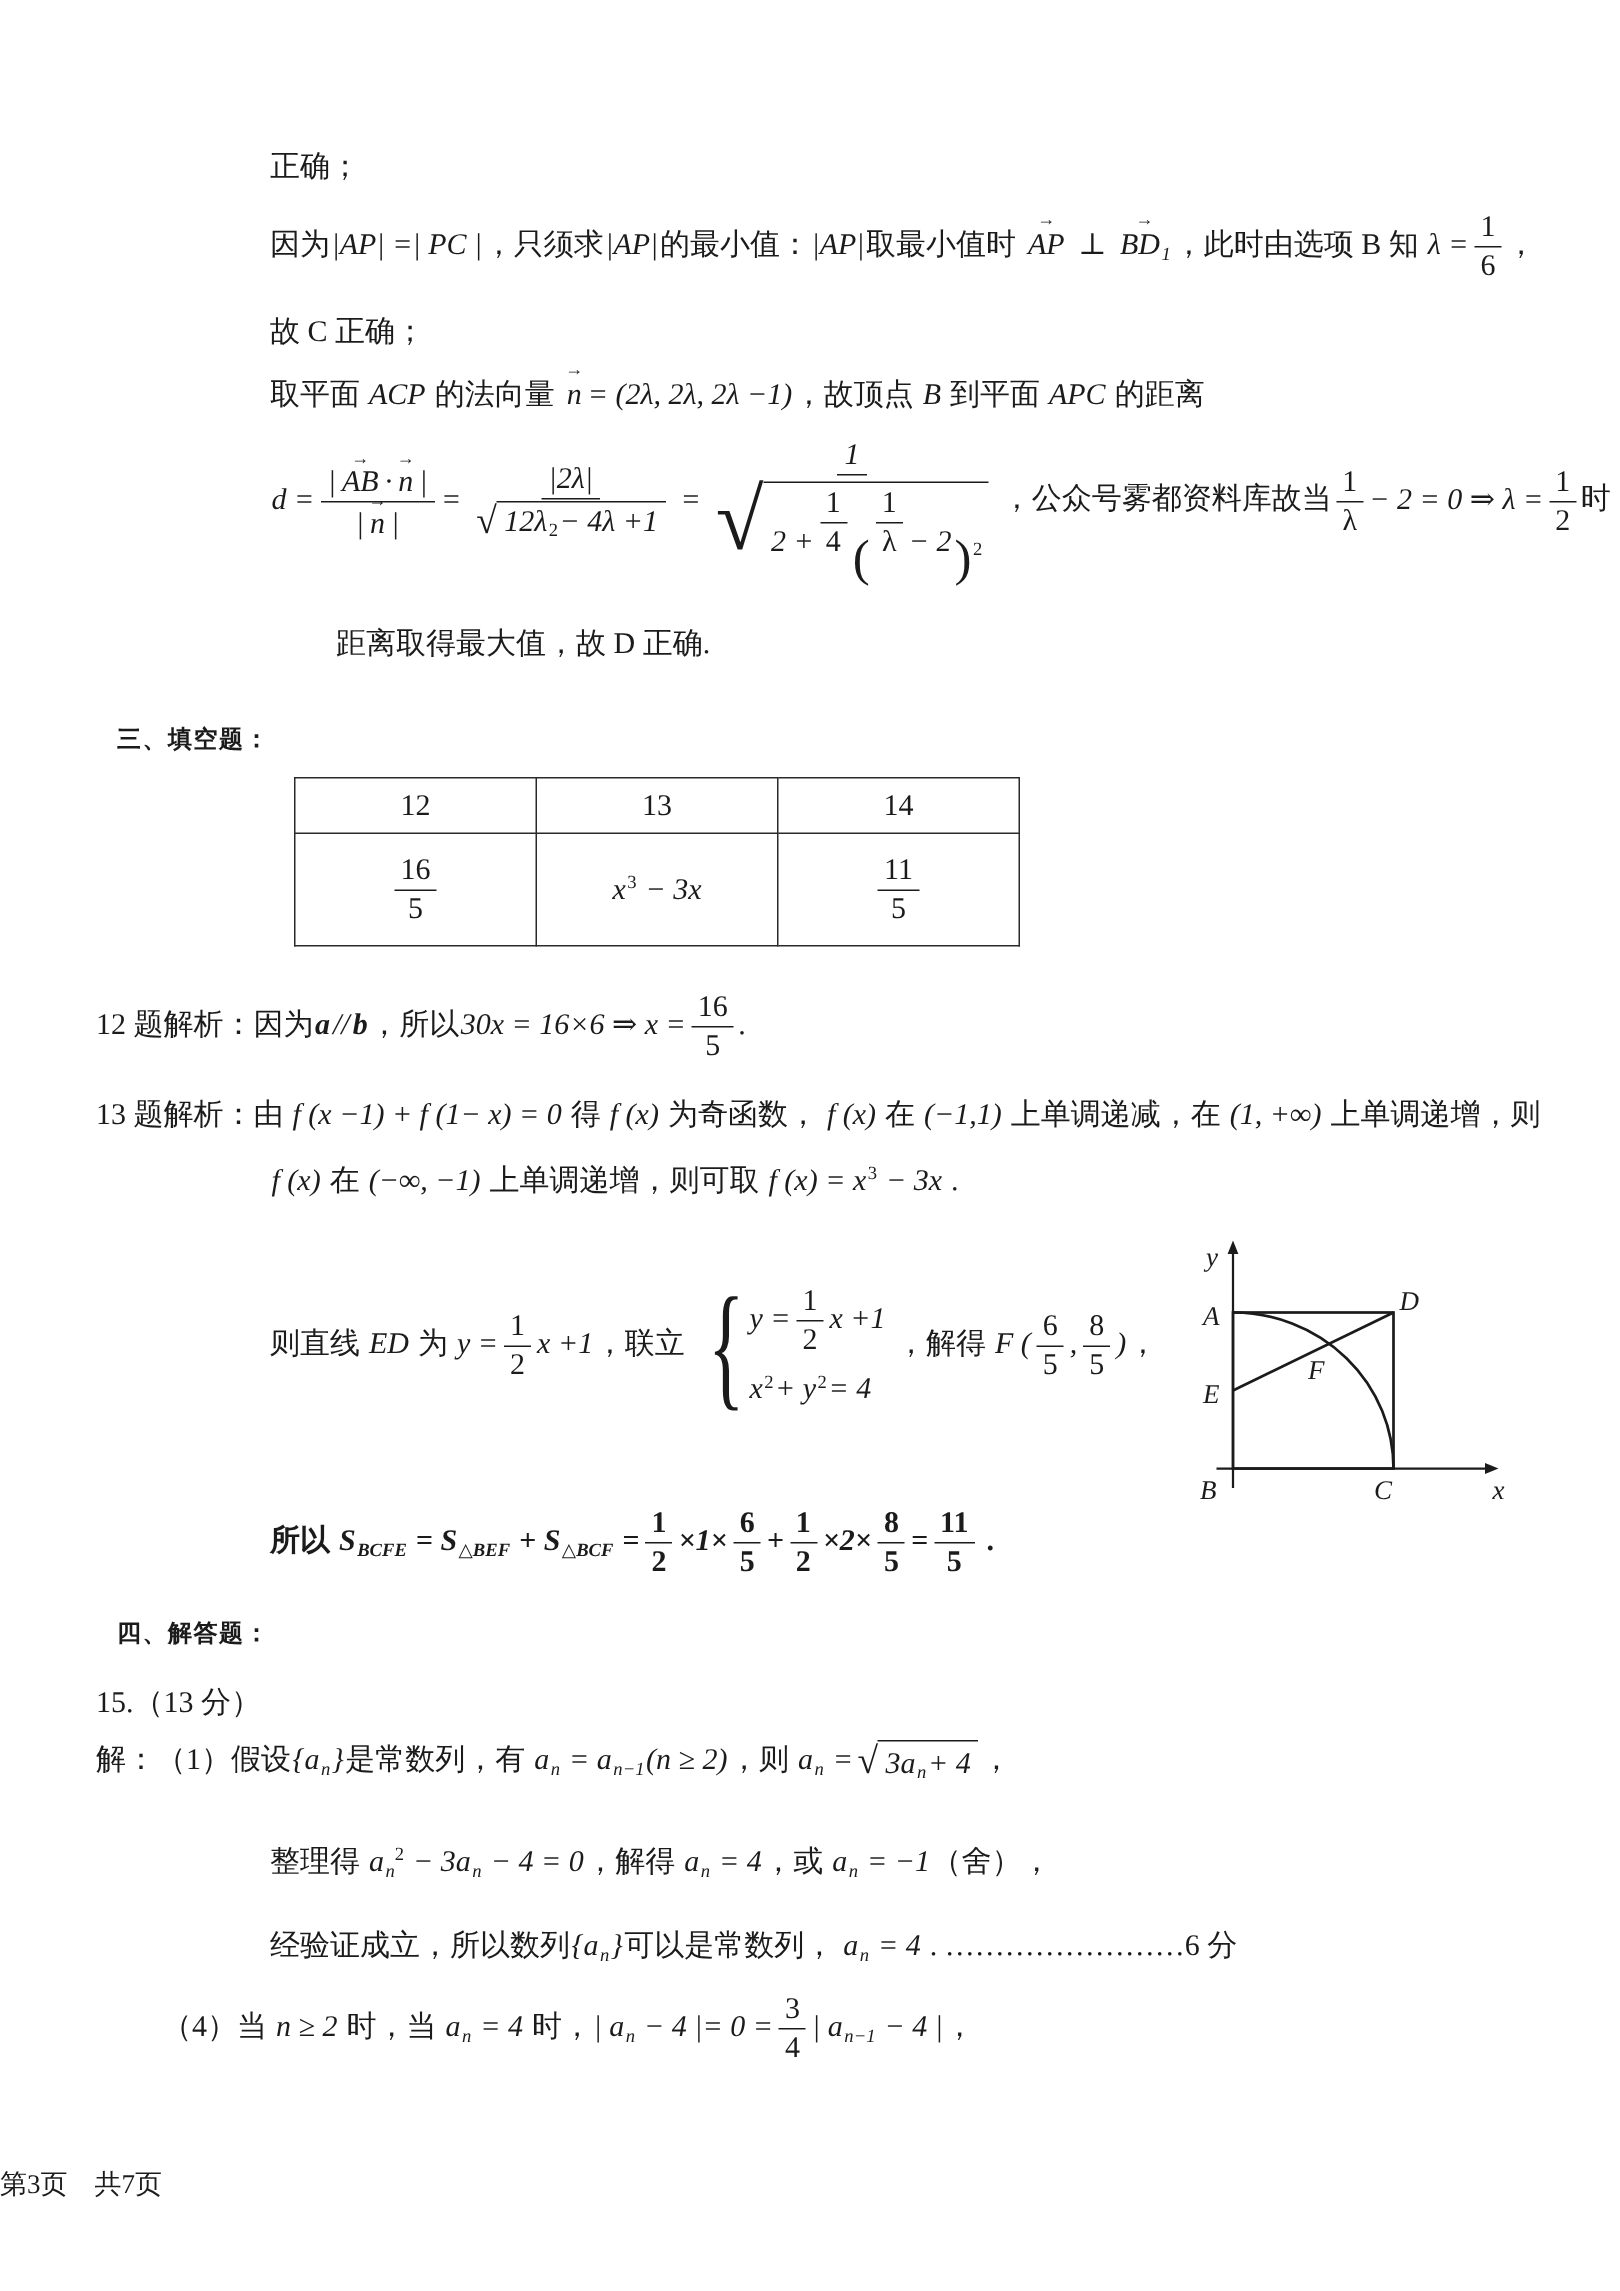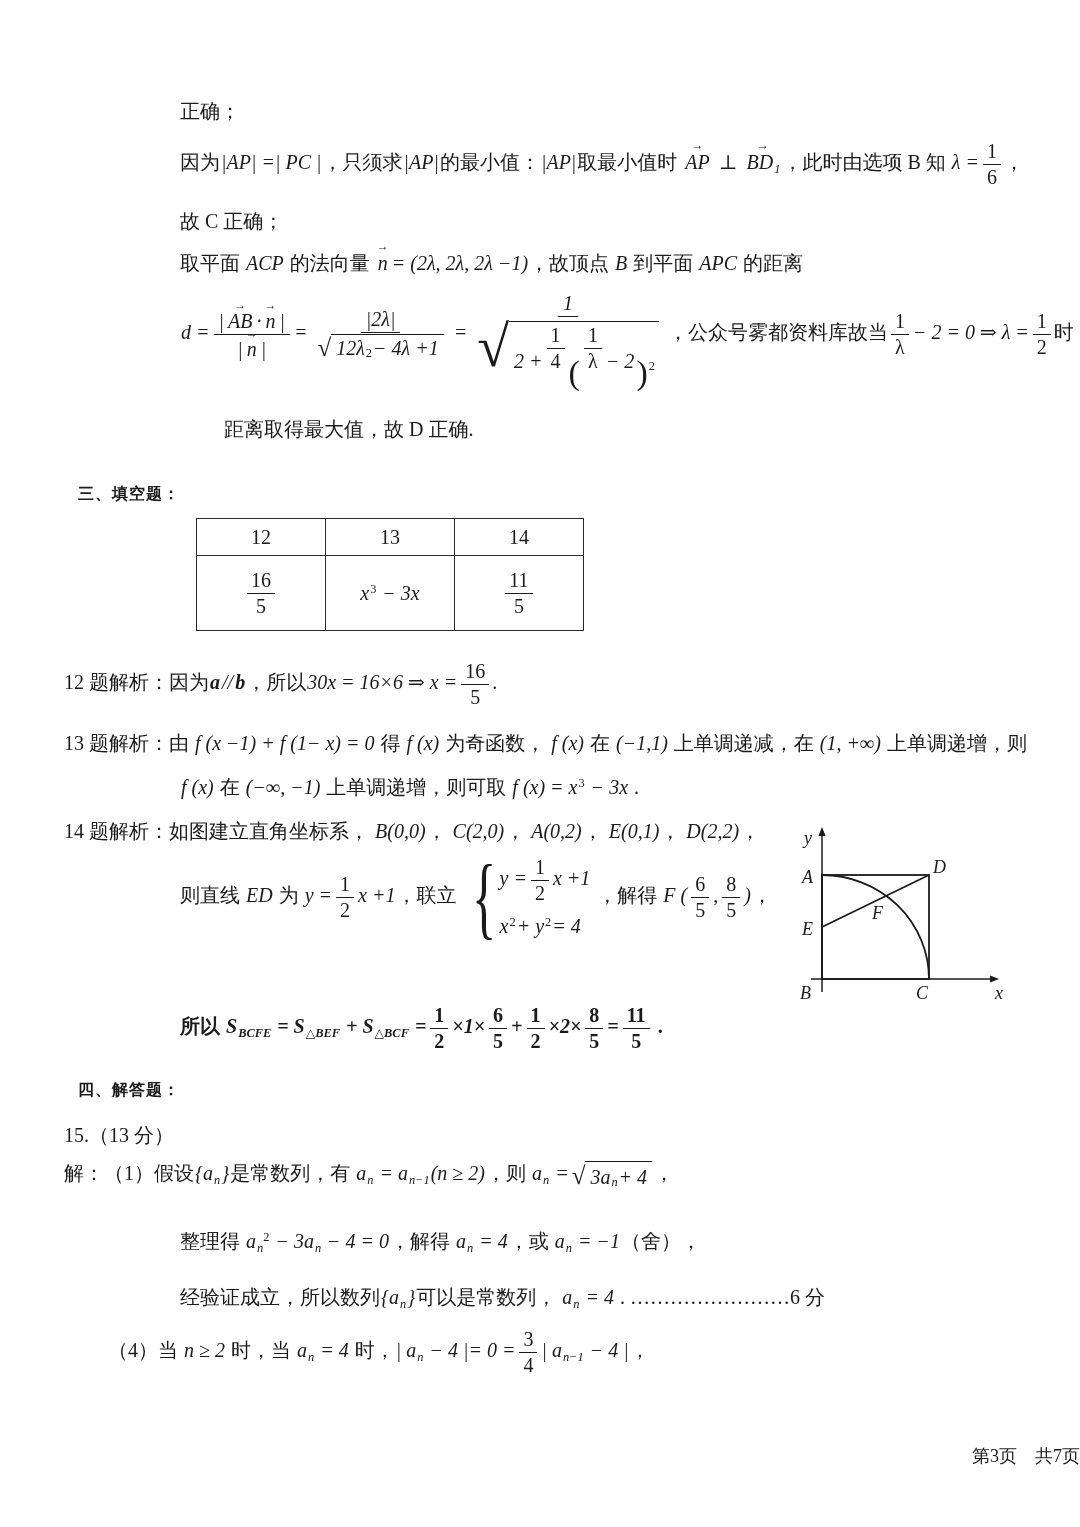--- a/index.html
+++ b/index.html
@@ -28,30 +28,30 @@
                 transform:translateX(-50%); font-size:0.6em; font-style:normal; }
   .bp { font-size:1.7em; font-weight:100; vertical-align:middle; line-height:0; padding:0 1px; }
   .cases { display:inline-flex; align-items:center; vertical-align:middle; margin:0 6px; }
   .cases .brace { font-size:4.6em; font-weight:100; line-height:0.85;
                   transform:scaleX(0.55); margin-right:-8px; }
   .cases .rows { display:inline-flex; flex-direction:column; gap:8px; }
   .cases .row { white-space:nowrap; }
   .anstable { position:absolute; left:196px; top:518px; border-collapse:collapse; }
   .anstable th, .anstable td {
     border:1.6px solid #2a2a2a; text-align:center; font-weight:normal;
-    width:120px; font-size:20px; padding:0 4px;
+    width:120px; font-size:20px; padding:0 20px;
   }
   .anstable th { height:36px; }
   .anstable td { height:74px; }
   .fig { position:absolute; left:792px; top:822px; width:220px; height:200px; }
   .fig line, .fig path, .fig rect { stroke:#1b1b1b; fill:none; }
   .fig polygon { fill:#1b1b1b; stroke:none; }
   .fig text { font-family:"Liberation Serif","DejaVu Serif",serif;
               font-style:italic; font-size:18px; fill:#1b1b1b; }
-  .footer { position:absolute; top:1444px; left:0; right:0; text-align:right; font-size:18px; }
+  .footer { position:absolute; top:1444px; left:0; right:0; text-align:left; font-size:18px; }
 </style>
 </head>
 <body>
 
 <div class="page">
 
   <div class="line" style="left:180px; top:98px;"><span class="cn">正确；</span></div>
   <div class="line" style="left:180px; top:140px;"><span class="cn">因为</span><span class="mi">|AP| =| PC |</span><span class="cn">，只须求</span><span class="mi">|AP|</span><span class="cn">的最小值：</span><span class="mi">|AP|</span><span class="cn">取最小值时 </span><span class="vec"><span class="mi">AP</span></span><span class="mi"> ⊥ </span><span class="vec"><span class="mi">BD</span><sub class="ms">1</sub></span><span class="cn">，此时由选项 B 知 </span><span class="mi">λ =</span><span class="frac">
         <span class="num">1</span>
         <span class="den">6</span>
@@ -122,21 +122,20 @@
     </tr>
   </tbody>
     </table>
 
   <div class="line" style="left:64px;  top:660px;"><span class="cn">12 题解析：因为</span><span class="mb">a</span><span class="mi">//</span><span class="mb">b</span><span class="cn">，所以</span><span class="mi">30x = 16×6 ⇒ x =</span><span class="frac">
         <span class="num">16</span>
         <span class="den">5</span>
       </span><span class="cn">.</span></div>
   <div class="line" style="left:64px;  top:730px;"><span class="cn">13 题解析：由 </span><span class="mi">f (x −1) + f (1− x) = 0</span><span class="cn"> 得 </span><span class="mi">f (x)</span><span class="cn"> 为奇函数， </span><span class="mi">f (x)</span><span class="cn"> 在 </span><span class="mi">(−1,1)</span><span class="cn"> 上单调递减，在 </span><span class="mi">(1, +∞)</span><span class="cn"> 上单调递增，则</span></div>
   <div class="line" style="left:180px; top:774px;"><span class="mi">f (x)</span><span class="cn"> 在 </span><span class="mi">(−∞, −1)</span><span class="cn"> 上单调递增，则可取 </span><span class="mi">f (x) = x</span><sup class="ms">3</sup><span class="mi"> − 3x</span><span class="cn"> .</span></div>
-  <div class="line" style="left:64px;  top:818px;"><span class="cn">14 题解析：如图建立直角坐标系， </span><span class="mi">B(0,0)</span><span class="cn">， </span><span class="mi">C(2,0)</span><span class="cn">， </span><span class="mi">A(0,2)</span><span class="cn">， </span><span class="mi">E(0,1)</span><span class="cn">， </span><span class="mi">D(2,2)</span><span class="cn">，</span></div>
   <div class="line" style="left:180px; top:856px;"><span class="cn">则直线 </span><span class="mi">ED</span><span class="cn"> 为 </span><span class="mi">y =</span><span class="frac">
         <span class="num">1</span>
         <span class="den">2</span>
       </span><span class="mi">x +1</span><span class="cn">，联立</span><span class="cases">
         <span class="brace">{</span>
         <span class="rows">
           <span class="row"><span class="mi">y =</span><span class="frac">
               <span class="num">1</span>
               <span class="den">2</span>
             </span><span class="mi">x +1</span></span>

